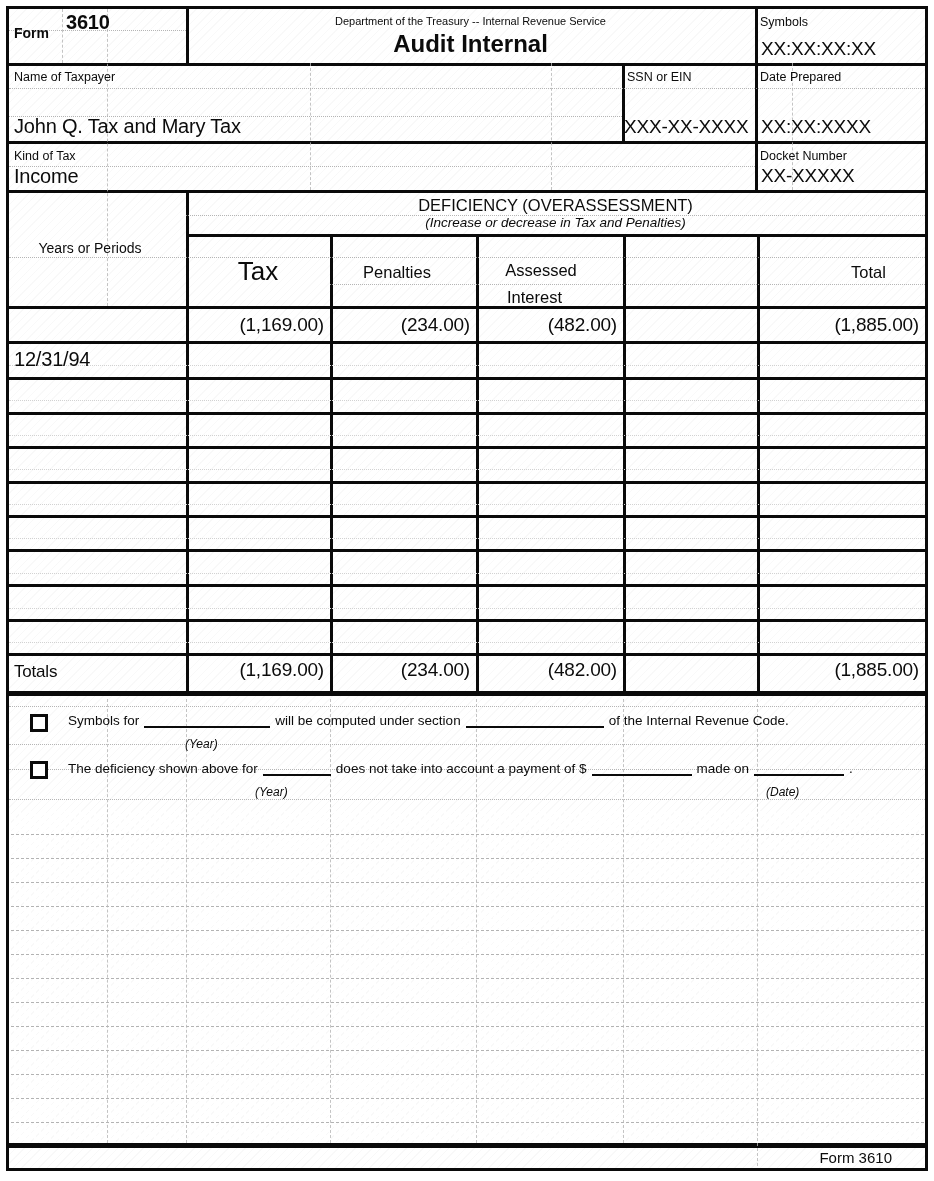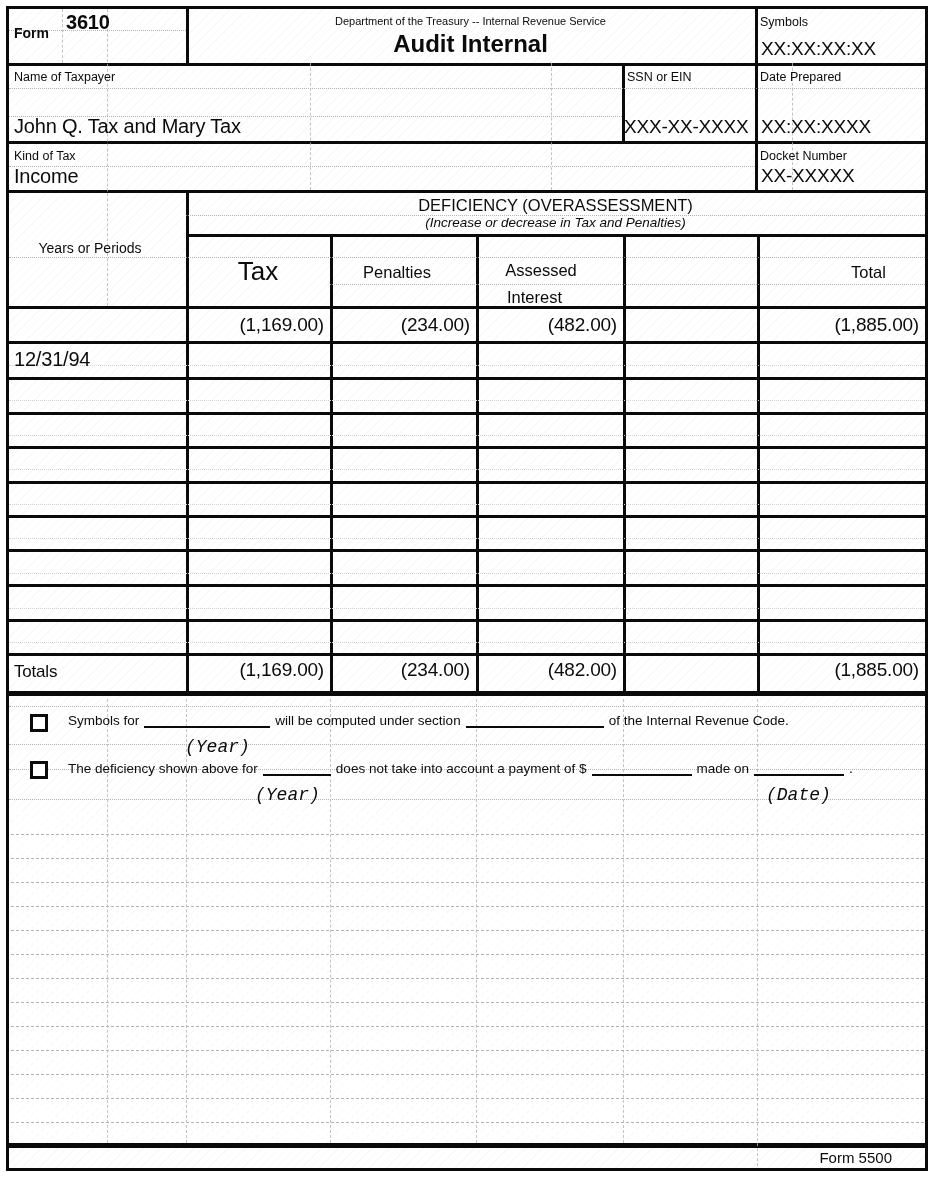--- a/index.html
+++ b/index.html
@@ -14,21 +14,21 @@
   .fh2{position:absolute;height:0;border-top:1px dotted #d2d2d2;}
   .fv{position:absolute;width:0;border-left:1px dashed #b6b6b6;opacity:.8;}
   .lbl{position:absolute;font-size:12.5px;white-space:nowrap;}
   .val{position:absolute;font-size:19px;white-space:nowrap;letter-spacing:-0.2px;}
   .ctr{position:absolute;text-align:center;white-space:nowrap;box-sizing:border-box;}
   .rt{position:absolute;text-align:right;white-space:nowrap;font-size:19px;
       letter-spacing:-0.2px;padding-right:6px;box-sizing:border-box;}
   .cb{position:absolute;width:18px;height:18px;border:3px solid #0a0a0a;background:#fff;box-sizing:border-box;}
   .stmt{position:absolute;font-size:13.5px;white-space:nowrap;display:flex;align-items:flex-end;gap:5px;}
   .blank{display:inline-block;border-bottom:2px solid #0a0a0a;height:14px;}
-  .note{position:absolute;font-size:18px;font-style:italic;white-space:nowrap;font-family:Liberation Mono, monospace;}
+  .note{position:absolute;font-size:12px;font-style:italic;white-space:nowrap;}
   .dotarea{position:absolute;left:0;top:802px;width:916px;height:332px;
       background-image:
         repeating-linear-gradient(to right,#ffffff 0 2px,transparent 2px 5px),
         repeating-linear-gradient(to bottom,transparent 0 23px,#b3b3b3 23px 24px);}
 </style>
 </head>
 <body>
 
 <div class="page">
  <div class="formbox">
@@ -149,16 +149,16 @@
     <span class="blank" style="width:68px;"></span>
     <span>does not take into account a payment of $</span>
     <span class="blank" style="width:100px;"></span>
     <span>made on</span>
     <span class="blank" style="width:90px;"></span>
     <span>.</span>
   </div>
   <span class="note" style="left:246px;top:776px;">(Year)</span>
   <span class="note" style="left:757px;top:776px;">(Date)</span>
 
-  <div class="rt" style="left:748px;top:1140px;width:135px;font-size:15px;letter-spacing:0;padding-right:0;">Form 5500</div>
+  <div class="rt" style="left:748px;top:1140px;width:135px;font-size:15px;letter-spacing:0;padding-right:0;">Form 3610</div>
 
  </div>
 </div>
 
 </body></html>

